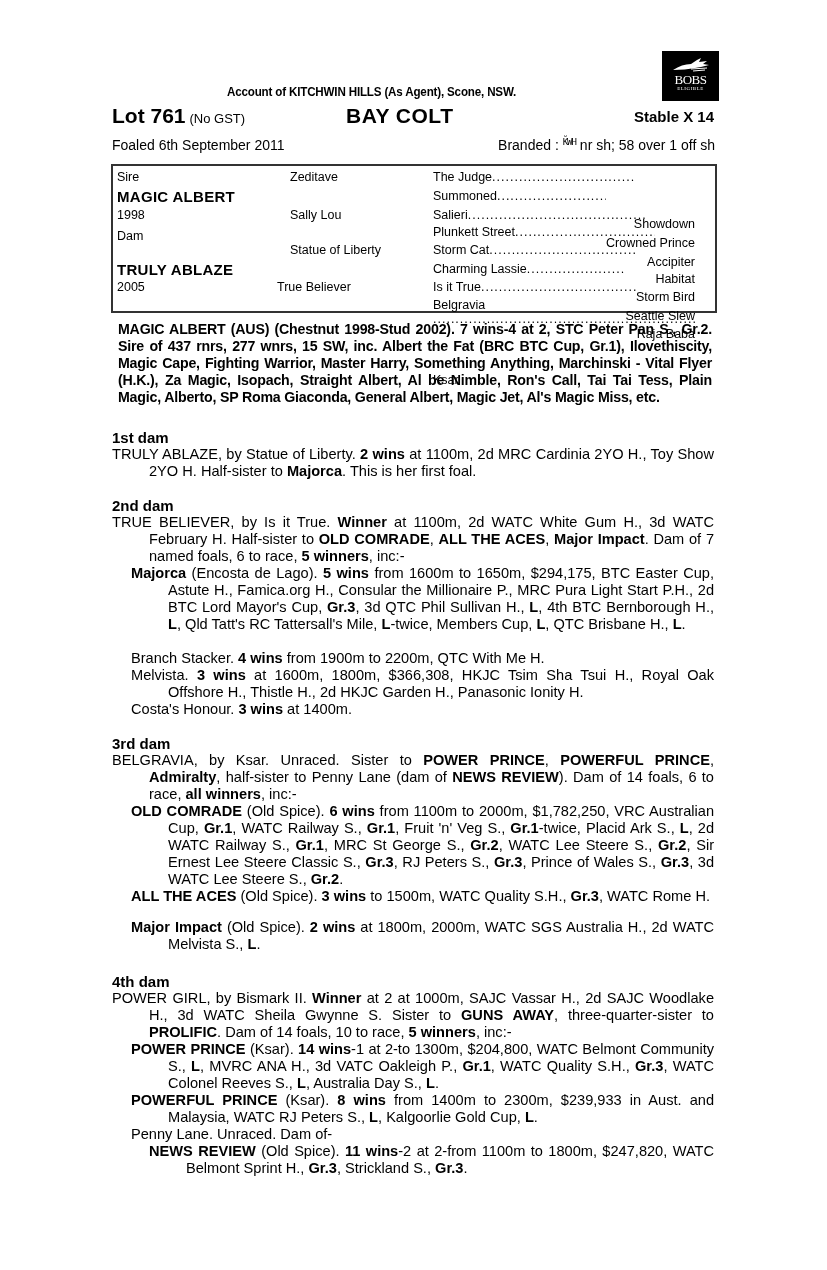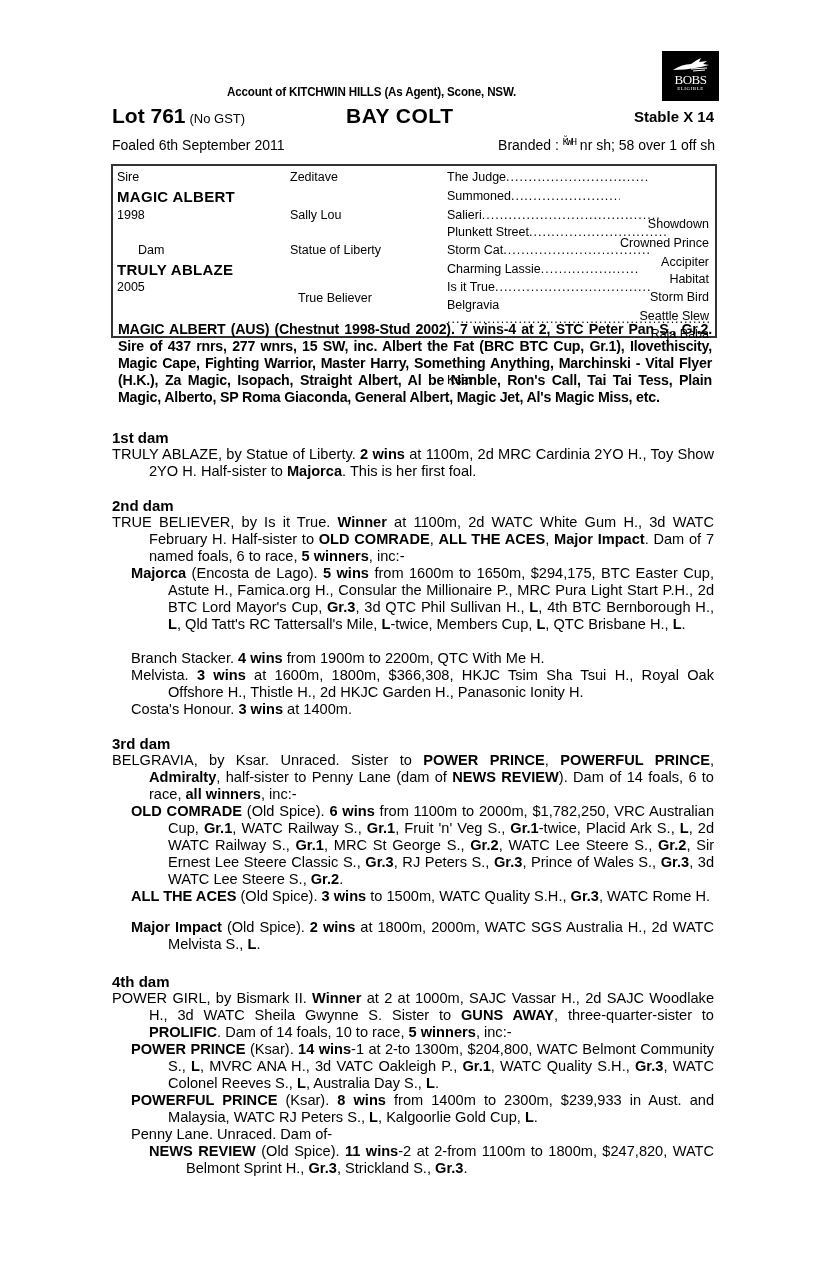--- a/index.html
+++ b/index.html
@@ -13,24 +13,24 @@
   .account { position: absolute; left: 227px; top: 84px; font-size: 13.5px; font-weight: bold; letter-spacing: -0.2px; transform: scaleX(0.86); transform-origin: left; white-space: nowrap; }
   .lotrow { position: absolute; left: 112px; top: 104px; width: 602px; height: 26px; }
   .lot { position: absolute; left: 0; top: 0; font-size: 21px; font-weight: 900; letter-spacing: 0px; }
   .nogst { font-size: 13px; font-weight: normal; margin-left: 4px; text-align: right; }
   .colt { position: absolute; left: 234px; top: 0; font-size: 21px; font-weight: 900; letter-spacing: 0.5px; }
   .stable { position: absolute; right: 0; top: 4px; font-size: 15px; font-weight: 900; }
   .foaled { position: absolute; left: 112px; top: 137px; font-size: 14px; }
   .branded { position: absolute; right: 112px; top: 137px; font-size: 14px; white-space: nowrap; }
   .brandmark { display: inline-block; font-size: 9px; vertical-align: 5px; letter-spacing: -1px; font-family: "DejaVu Sans Mono", monospace; }
 
-  .pedigree { position: absolute; left: 111px; top: 164px; width: 606px; height: 174px; border: 2px solid #333; box-sizing: border-box; font-size: 12.5px; }
+  .pedigree { position: absolute; left: 111px; top: 164px; width: 606px; height: 149px; border: 2px solid #333; box-sizing: border-box; font-size: 12.5px; }
   .ped-cell { position: absolute; white-space: nowrap; }
   .ped-big { font-size: 15px; font-weight: 900; letter-spacing: 0.3px; }
-  .gg { position: absolute; left: 334px; width: 262px; display: flex; white-space: nowrap; justify-content: space-between; }
+  .gg { position: absolute; left: 320px; width: 262px; display: flex; white-space: nowrap; justify-content: space-between; }
   .gg .l { flex: 0 0 auto; }
   .gg .dots { flex: 1 1 auto; overflow: hidden; letter-spacing: 1px; }
   .gg .dots::after { content: "................................................................................................................"; }
   .gg .r { flex: 0 0 auto; margin-top: 47px; }
 
   .sire-summary { position: absolute; left: 118px; top: 321px; width: 594px; font-size: 14.2px; font-weight: 900; line-height: 17px; letter-spacing: -0.2px; text-align: justify; }
 
   .sec-head { position: absolute; left: 112px; font-size: 15px; font-weight: 900; }
   .para { position: absolute; font-size: 14.6px; line-height: 17px; text-align: justify; }
   .para b { font-weight: 900; }
@@ -62,28 +62,28 @@
 <div class="branded">
   <span>Branded :</span>
   <span class="brandmark">K̆WH</span>
   <span>nr sh; 58 over 1 off sh</span>
 </div>
 
 <div class="pedigree">
   <div class="ped-cell" style="left:4px;top:4px;">Sire</div>
   <div class="ped-cell ped-big" style="left:4px;top:22px;">MAGIC ALBERT</div>
   <div class="ped-cell" style="left:4px;top:42px;">1998</div>
-  <div class="ped-cell" style="left:4px;top:77px;margin-left:21px;">Dam</div>
+  <div class="ped-cell" style="left:4px;top:63px;">Dam</div>
   <div class="ped-cell ped-big" style="left:4px;top:95px;">TRULY ABLAZE</div>
   <div class="ped-cell" style="left:4px;top:114px;">2005</div>
 
   <div class="ped-cell" style="left:177px;top:4px;">Zeditave</div>
   <div class="ped-cell" style="left:177px;top:42px;">Sally Lou</div>
   <div class="ped-cell" style="left:177px;top:77px;">Statue of Liberty</div>
-  <div class="ped-cell" style="left:185px;top:114px;margin-top:11px;">True Believer</div>
+  <div class="ped-cell" style="left:164px;top:114px;">True Believer</div>
 
   <div class="gg" style="top:4px;">
       <span class="l">The Judge</span>
       <span class="dots"></span>
       <span class="r">Showdown</span>
     </div>
   <div class="gg" style="top:23px;">
       <span class="l">Summoned</span>
       <span class="dots"></span>
       <span class="r">Crowned Prince</span>

